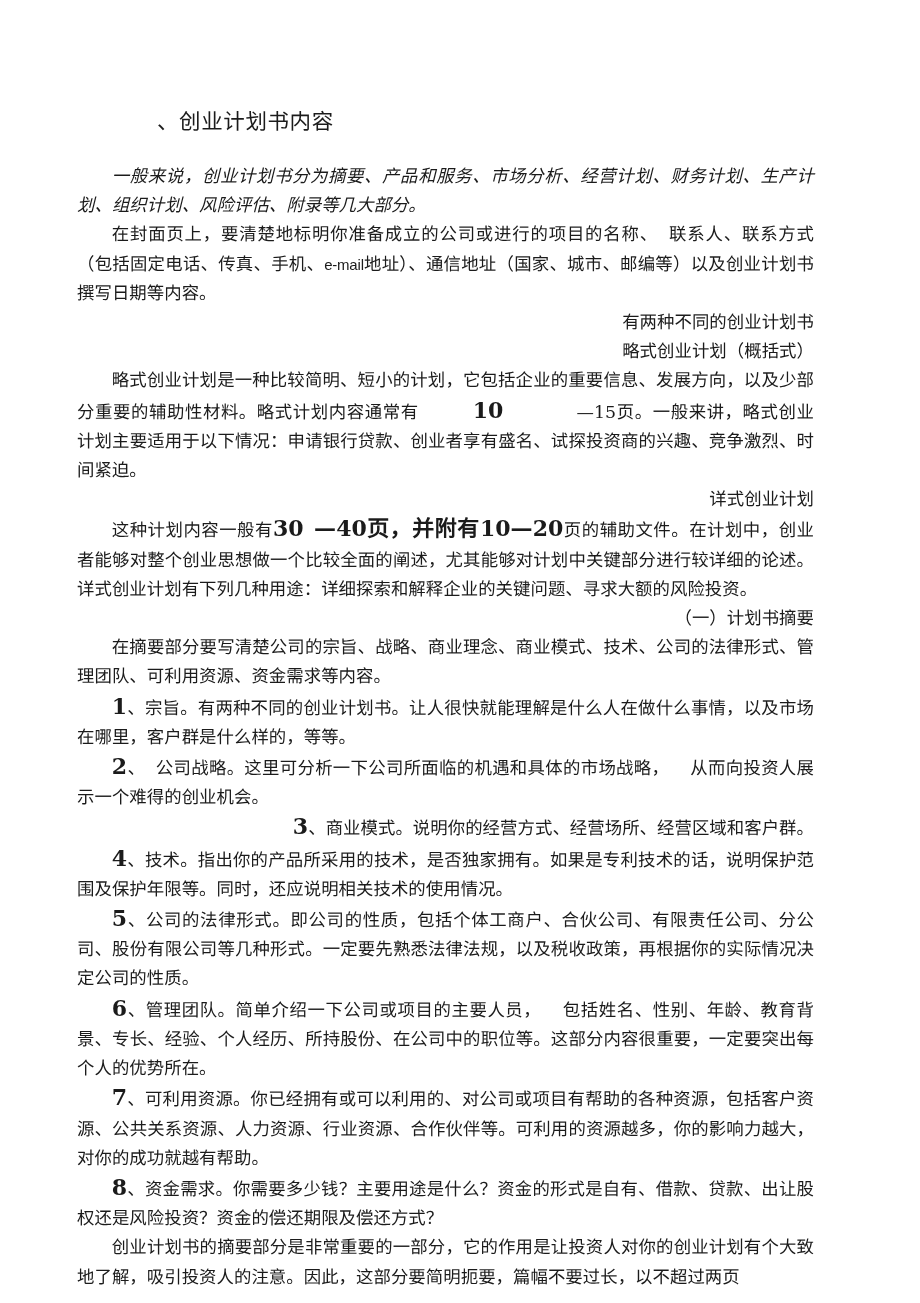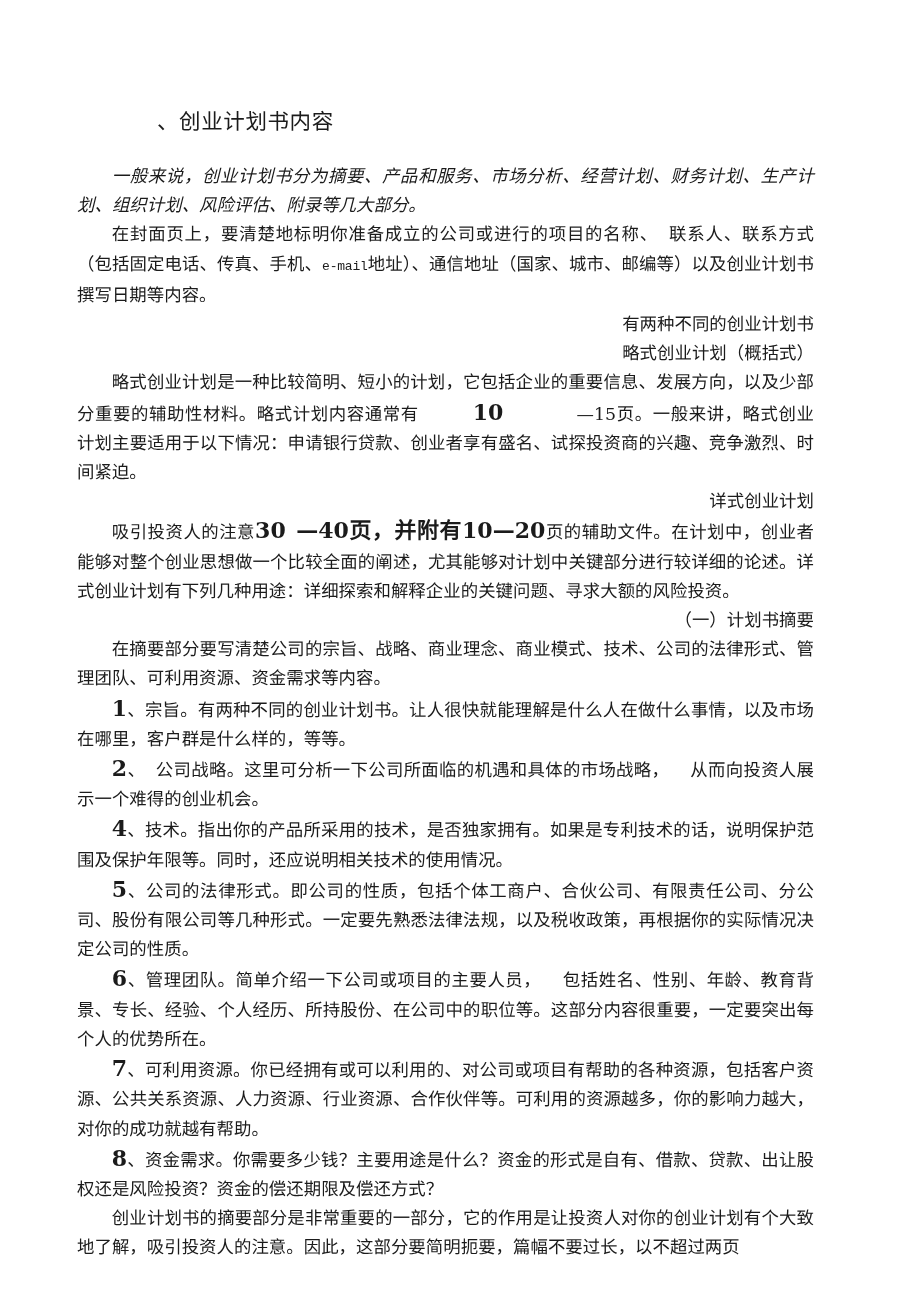--- a/index.html
+++ b/index.html
@@ -68,22 +68,22 @@
     text-align: right;
   }
 
   
   .gap-sm { display: inline-block; width: 0.6em; }
   .gap-md { display: inline-block; width: 1.2em; }
   .gap-lg { display: inline-block; width: 3.1em; }
   .gap-xl { display: inline-block; width: 4.2em; }
 
   .mono-inline {
-    font-family: Liberation Mono, monospace;
-    font-size: 13px;
+    font-family: Liberation Sans, sans-serif;
+    font-size: 15px;
     letter-spacing: -0.2px;
   }
 
   .num {
     font-family: "DejaVu Serif", "Liberation Serif", serif;
     font-weight: 700;
     font-size: 22px;
   }
 </style>
 </head>
@@ -99,30 +99,31 @@
     <p class="para"><span>在封面页上，要清楚地标明你准备成立的公司或进行的项目的名称、</span><span class="gap-sm"></span><span>联系人、联系方式（包括固定电话、传真、手机、</span><span class="mono-inline">e-mail</span><span>地址）、通信地址（国家、城市、邮编等）以及创业计划书撰写日期等内容。</span></p>
 
     <p class="para short">有两种不同的创业计划书</p>
 
     <p class="para short">略式创业计划（概括式）</p>
 
     <p class="para"><span>略式创业计划是一种比较简明、短小的计划，它包括企业的重要信息、发展方向，以及少部分重要的辅助性材料。略式计划内容通常有</span><span class="gap-lg"></span><span class="num">10</span><span class="gap-xl"></span><span>—15页。一般来讲，略式创业计划主要适用于以下情况：申请银行贷款、创业者享有盛名、试探投资商的兴趣、竞争激烈、时间紧迫。</span></p>
 
     <p class="para short">详式创业计划</p>
 
-    <p class="para"><span>吸引投资人的注意</span><span class="num">30</span><span class="gap-sm"></span><span class="num">—40页，并附有</span><span class="num">10—20</span><span>页的辅助文件。在计划中，创业者能够对整个创业思想做一个比较全面的阐述，尤其能够对计划中关键部分进行较详细的论述。详式创业计划有下列几种用途：详细探索和解释企业的关键问题、寻求大额的风险投资。</span></p>
+    <p class="para"><span>这种计划内容一般有</span><span class="num">30</span><span class="gap-sm"></span><span class="num">—40页，并附有</span><span class="num">10—20</span><span>页的辅助文件。在计划中，创业者能够对整个创业思想做一个比较全面的阐述，尤其能够对计划中关键部分进行较详细的论述。详式创业计划有下列几种用途：详细探索和解释企业的关键问题、寻求大额的风险投资。</span></p>
 
     <p class="para short">（一）计划书摘要</p>
 
     <p class="para">在摘要部分要写清楚公司的宗旨、战略、商业理念、商业模式、技术、公司的法律形式、管理团队、可利用资源、资金需求等内容。</p>
 
     <p class="para"><span class="num">1</span><span>、</span><span>宗旨。有两种不同的创业计划书。让人很快就能理解是什么人在做什么事情，以及市场在哪里，客户群是什么样的，等等。</span></p>
 
     <p class="para"><span class="num">2</span><span>、</span><span class="gap-sm"></span><span>公司战略。这里可分析一下公司所面临的机遇和具体的市场战略，</span><span class="gap-md"></span><span>从而向投资人展示一个难得的创业机会。</span></p>
 
+    <p class="para short"><span class="num">3</span><span>、</span><span>商业模式。说明你的经营方式、经营场所、经营区域和客户群。</span></p>
 
     <p class="para"><span class="num">4</span><span>、</span><span>技术。指出你的产品所采用的技术，是否独家拥有。如果是专利技术的话，说明保护范围及保护年限等。同时，还应说明相关技术的使用情况。</span></p>
 
     <p class="para"><span class="num">5</span><span>、</span><span>公司的法律形式。即公司的性质，包括个体工商户、合伙公司、有限责任公司、分公司、股份有限公司等几种形式。一定要先熟悉法律法规，以及税收政策，再根据你的实际情况决定公司的性质。</span></p>
 
     <p class="para"><span class="num">6</span><span>、</span><span>管理团队。简单介绍一下公司或项目的主要人员，</span><span class="gap-md"></span><span>包括姓名、性别、年龄、教育背景、专长、经验、个人经历、所持股份、在公司中的职位等。这部分内容很重要，一定要突出每个人的优势所在。</span></p>
 
     <p class="para"><span class="num">7</span><span>、</span><span>可利用资源。你已经拥有或可以利用的、对公司或项目有帮助的各种资源，包括客户资源、公共关系资源、人力资源、行业资源、合作伙伴等。可利用的资源越多，你的影响力越大，对你的成功就越有帮助。</span></p>
 
     <p class="para"><span class="num">8</span><span>、</span><span>资金需求。你需要多少钱？主要用途是什么？资金的形式是自有、借款、贷款、出让股权还是风险投资？资金的偿还期限及偿还方式？</span></p>

